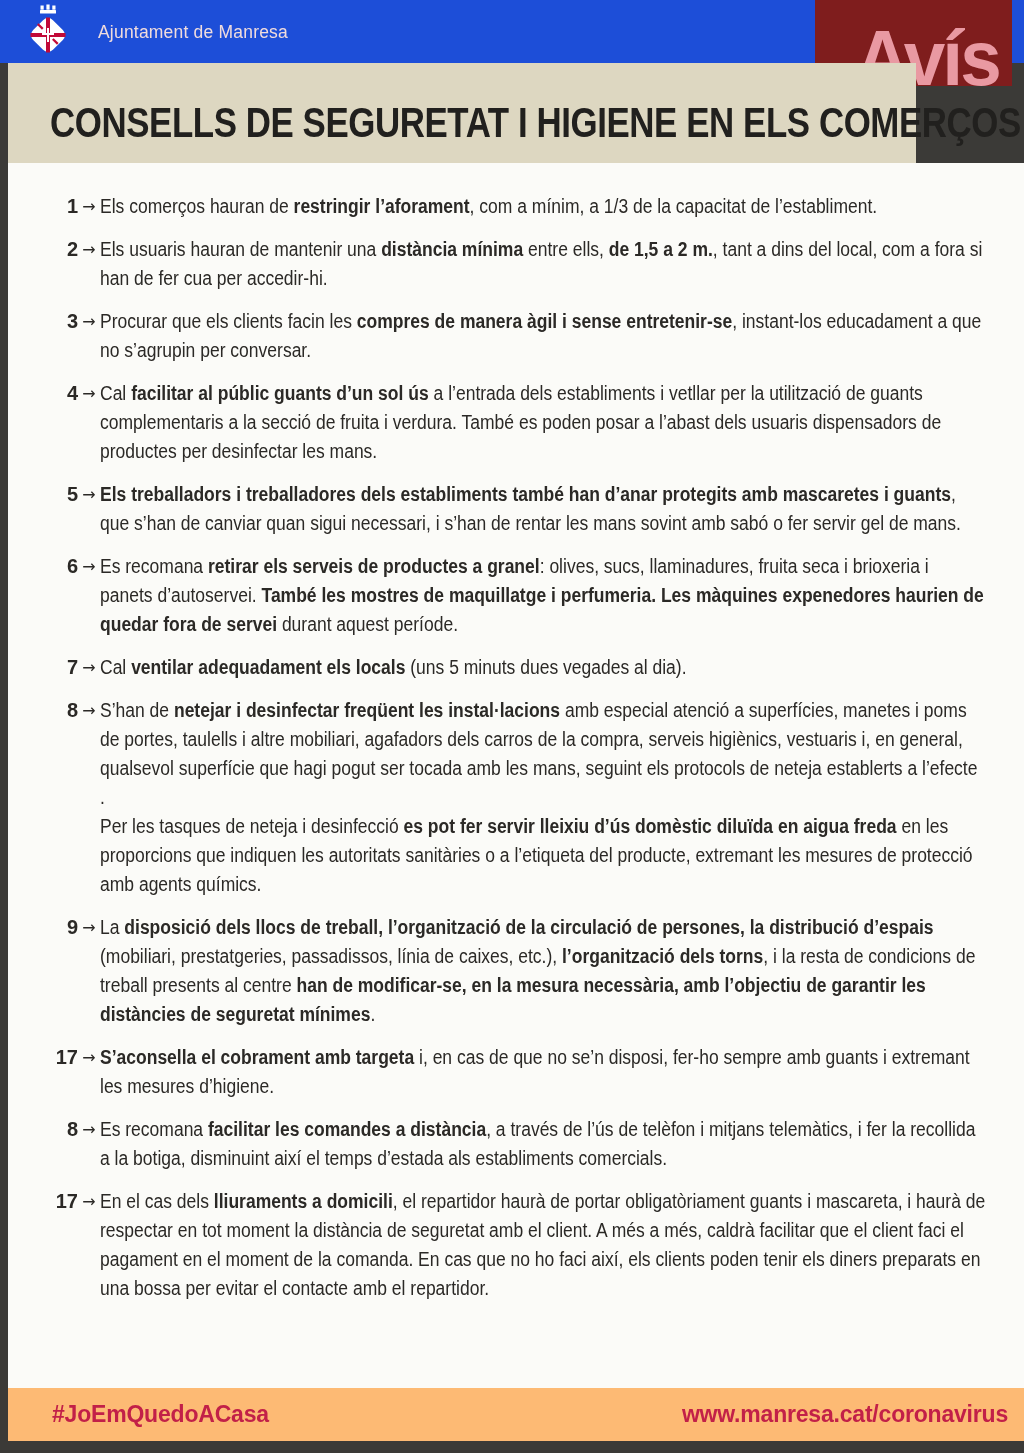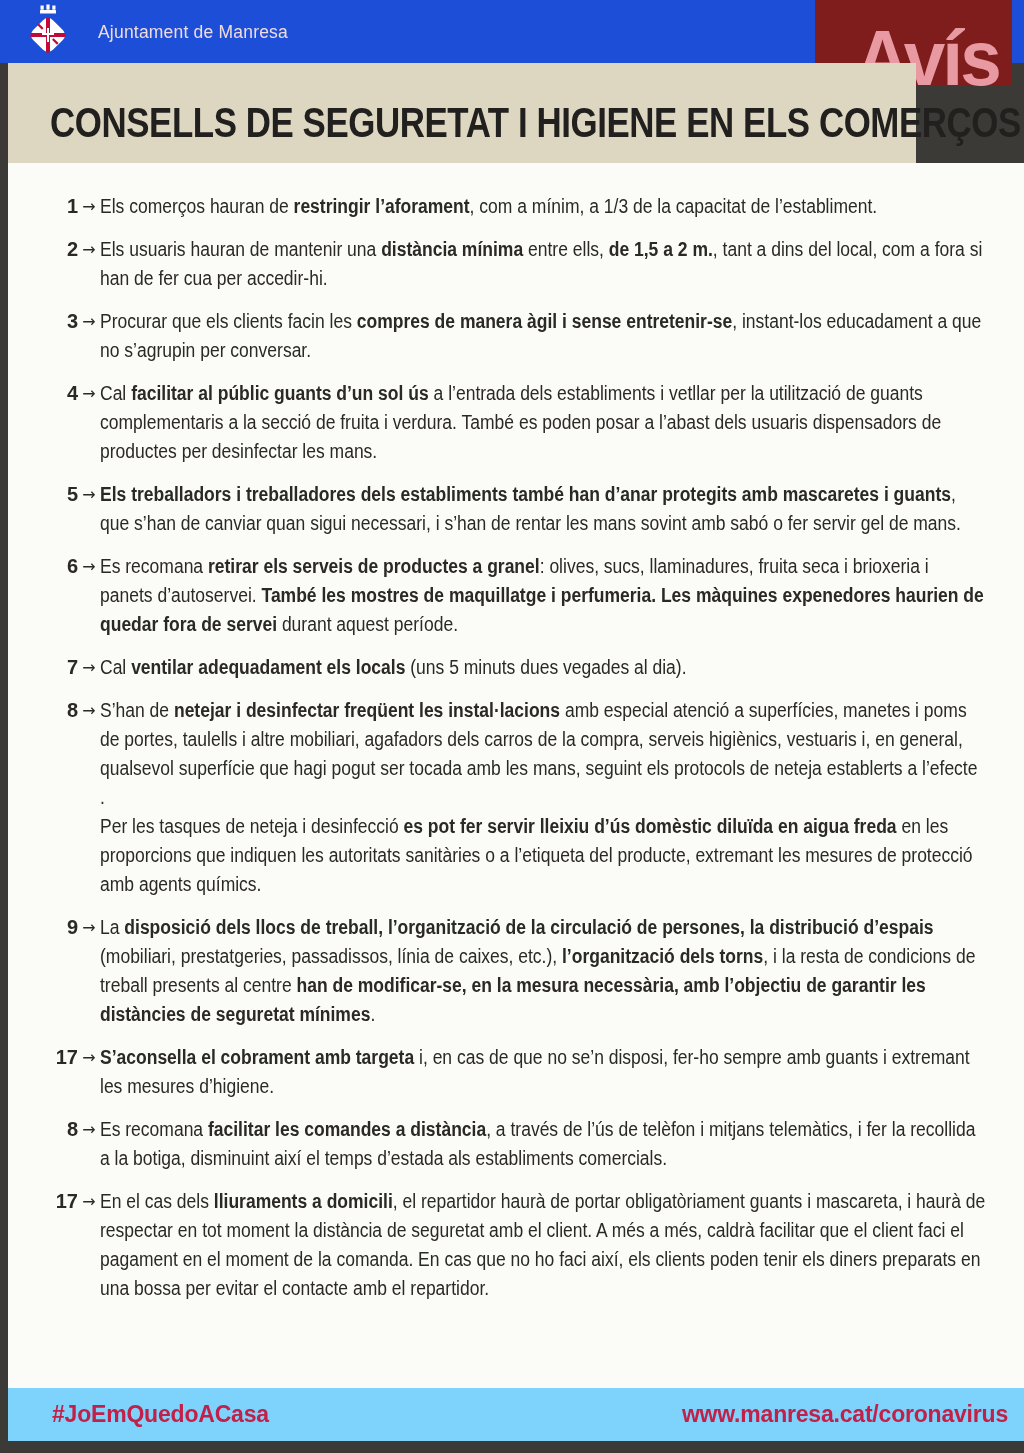--- a/index.html
+++ b/index.html
@@ -55,21 +55,21 @@
     font-family:"DejaVu Sans",sans-serif;
   }
   .item .text {
     flex:0 0 auto; width:1012px;
     transform:scaleX(0.875); transform-origin:left top;
   }
   .b { font-weight:bold; }
   
   .footer {
     position:absolute; left:8px; top:1388px; width:1016px; height:53px;
-    background:#7dd3fc; box-sizing:border-box;
+    background:#fdba74; box-sizing:border-box;
     display:flex; align-items:center; justify-content:space-between;
     padding:0 16px 0 44px;
   }
   .footer-text {
     font-size:23px; font-weight:bold; color:#c22048; letter-spacing:-0.2px;
   }
 </style>
 </head>
 <body>
 

